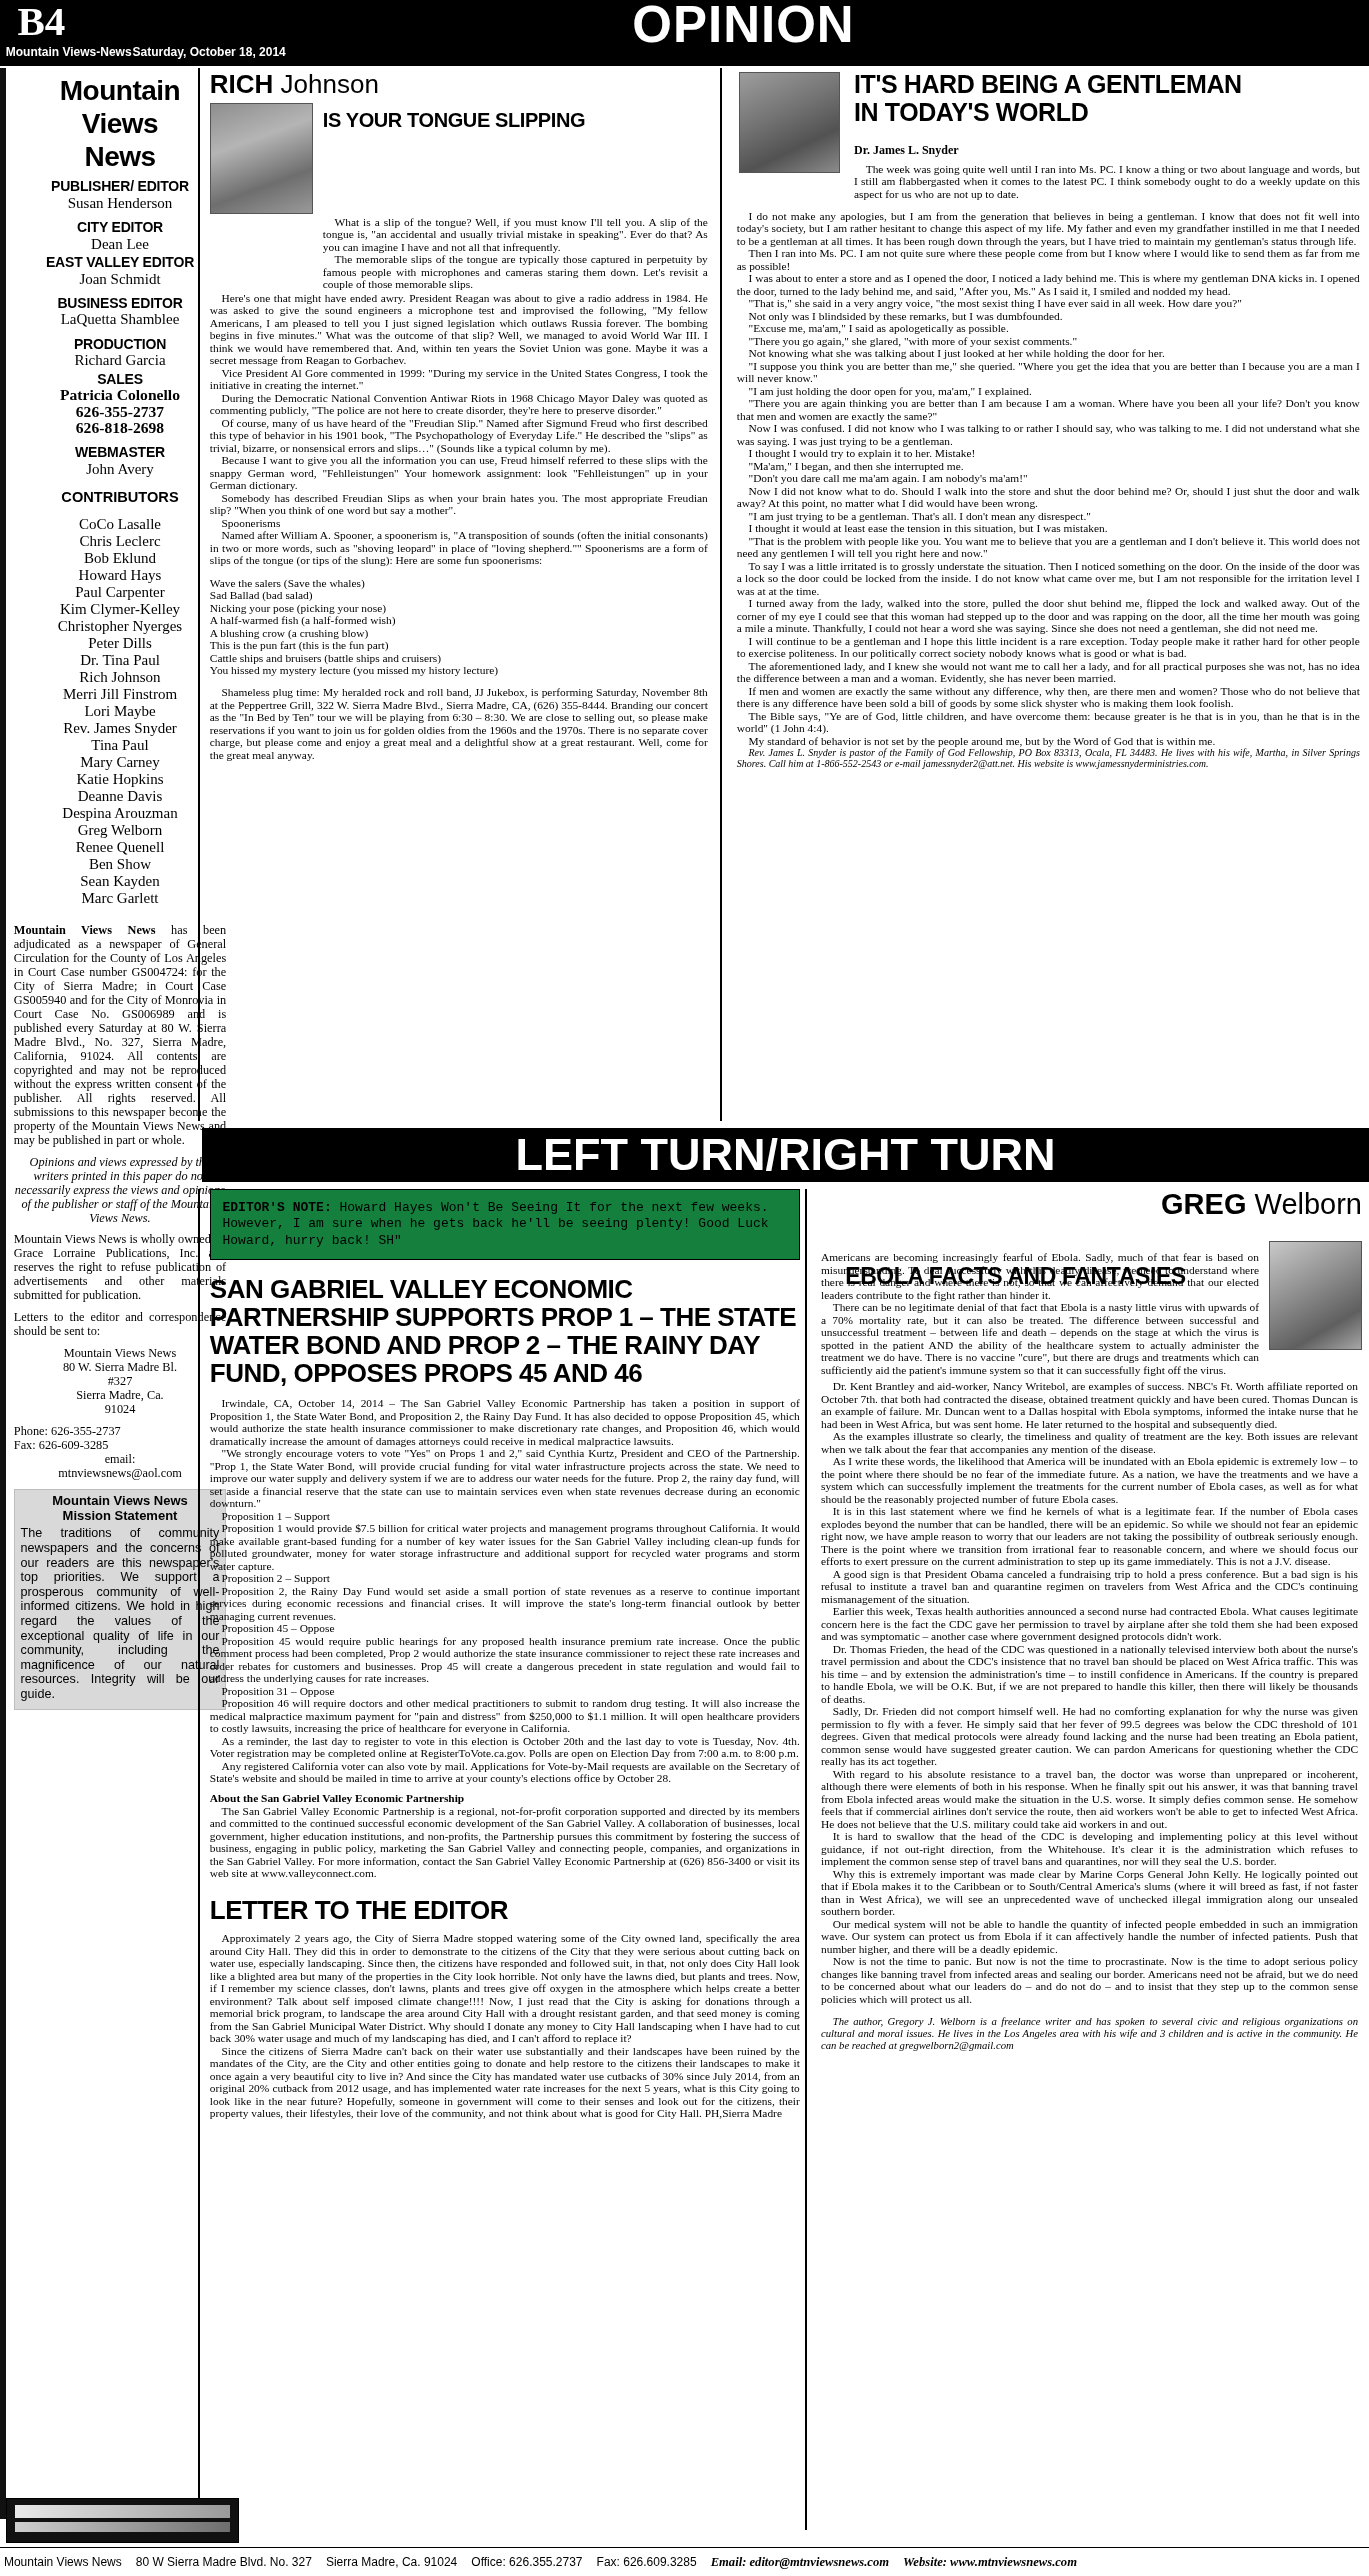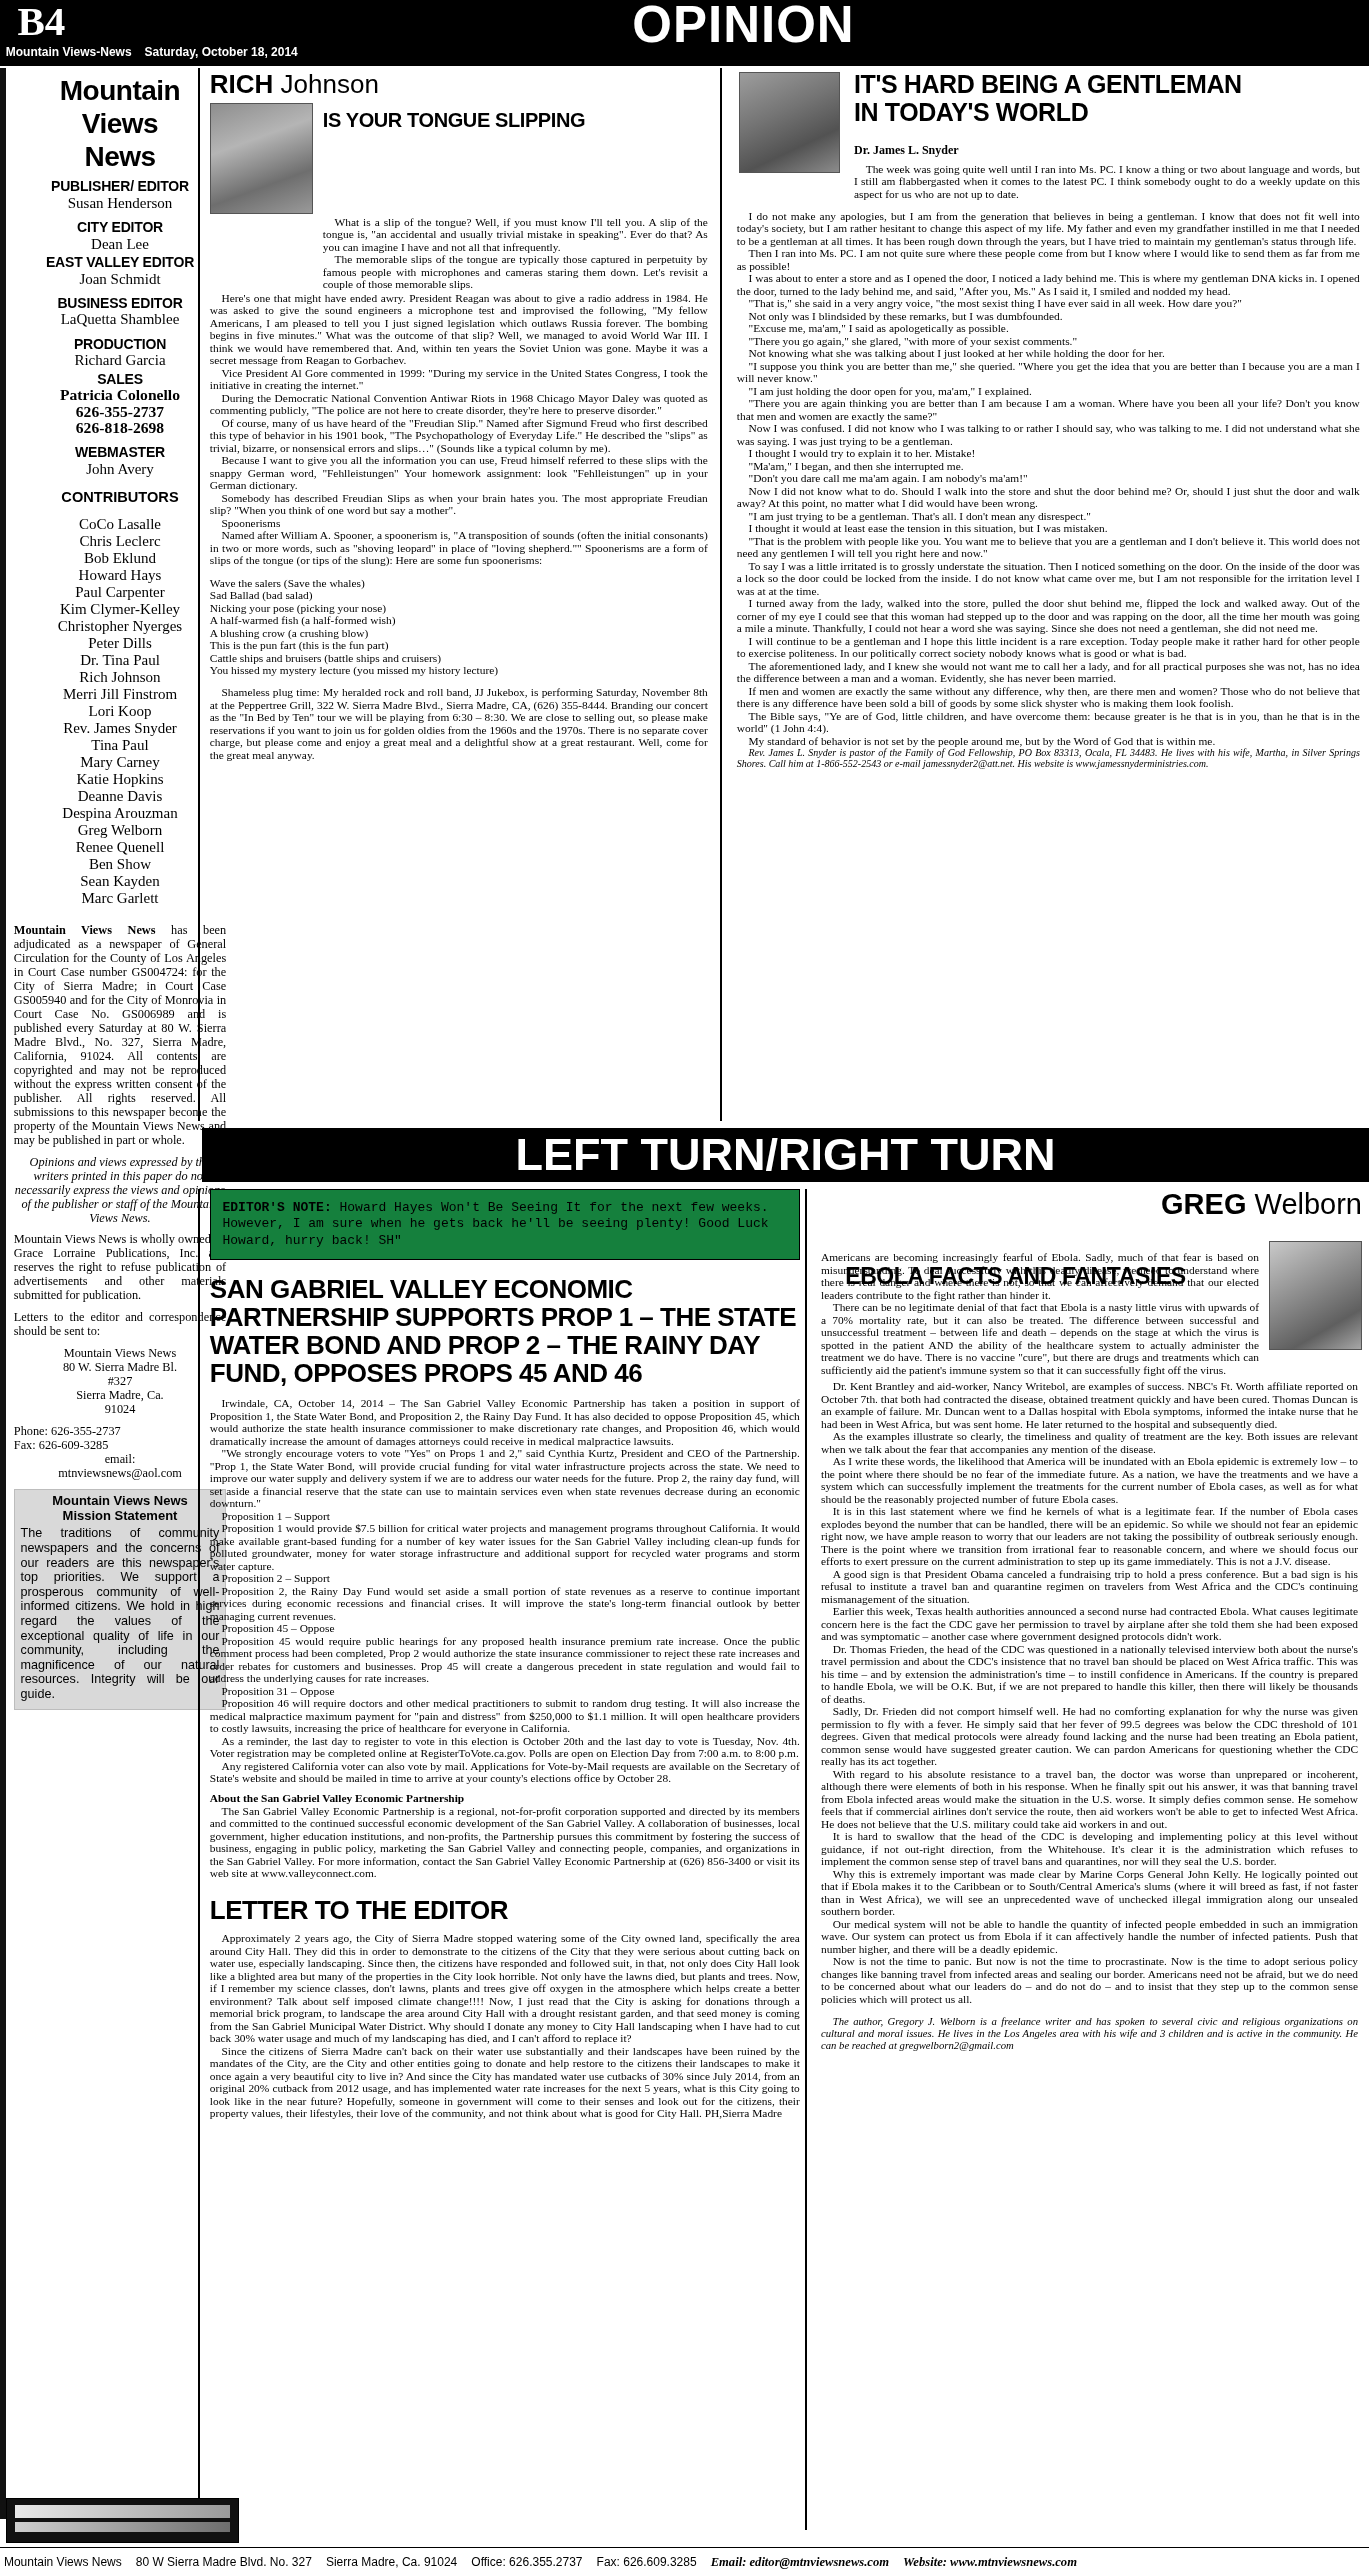--- a/index.html
+++ b/index.html
@@ -27,21 +27,21 @@
     position:absolute; left:0; right:0; top:-1.9px; text-align:center;
     font-family:"Liberation Sans", sans-serif;
     font-weight:bold; font-size:51px; line-height:54px; letter-spacing:1px;
     padding-left:117px;
   }
   .topbar .dateline {
     position:absolute; left:5.8px; top:45px;
     font-family:"Liberation Sans", sans-serif;
     font-weight:bold; font-size:12px; color:#fff;
   }
-  .topbar .dateline .nm { margin-right:13px; }
+  .topbar .dateline .nm { margin-right:1px; }
 
   
   .sidebar {
     position:absolute; left:0; top:68px; width:232px; height:2451px;
     border-left:6.8px solid #111;
     padding:3.9px 5.8px 0 7.8px;
     font-family:"Liberation Serif", serif;
   }
   .mh-title {
     text-align:center;
@@ -249,21 +249,21 @@
       <div>Chris Leclerc</div>
       <div>Bob Eklund</div>
       <div>Howard Hays</div>
       <div>Paul Carpenter</div>
       <div>Kim Clymer-Kelley</div>
       <div>Christopher  Nyerges</div>
       <div>Peter Dills</div>
       <div>Dr. Tina Paul</div>
       <div>Rich Johnson</div>
       <div>Merri Jill Finstrom</div>
-      <div>Lori Koop</div>
+      <div>Lori Maybe</div>
       <div>Rev. James Snyder</div>
       <div>Tina Paul</div>
       <div>Mary Carney</div>
       <div>Katie Hopkins</div>
       <div>Deanne Davis</div>
       <div>Despina Arouzman</div>
       <div>Greg Welborn</div>
       <div>Renee Quenell</div>
       <div>Ben Show</div>
       <div>Sean Kayden</div>

